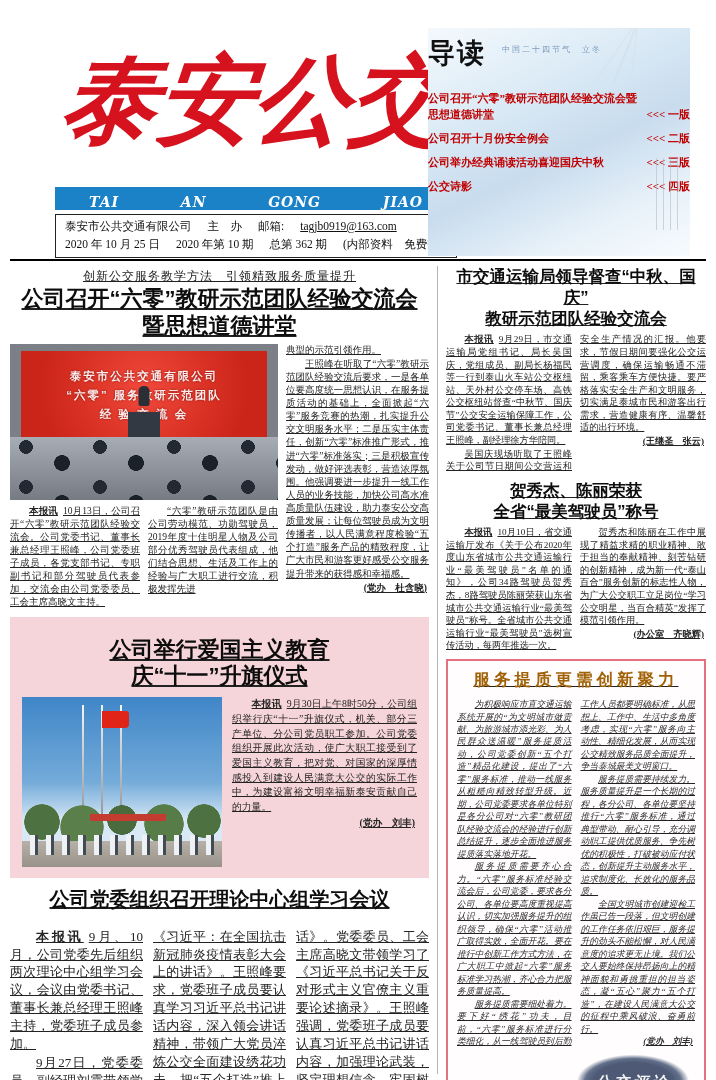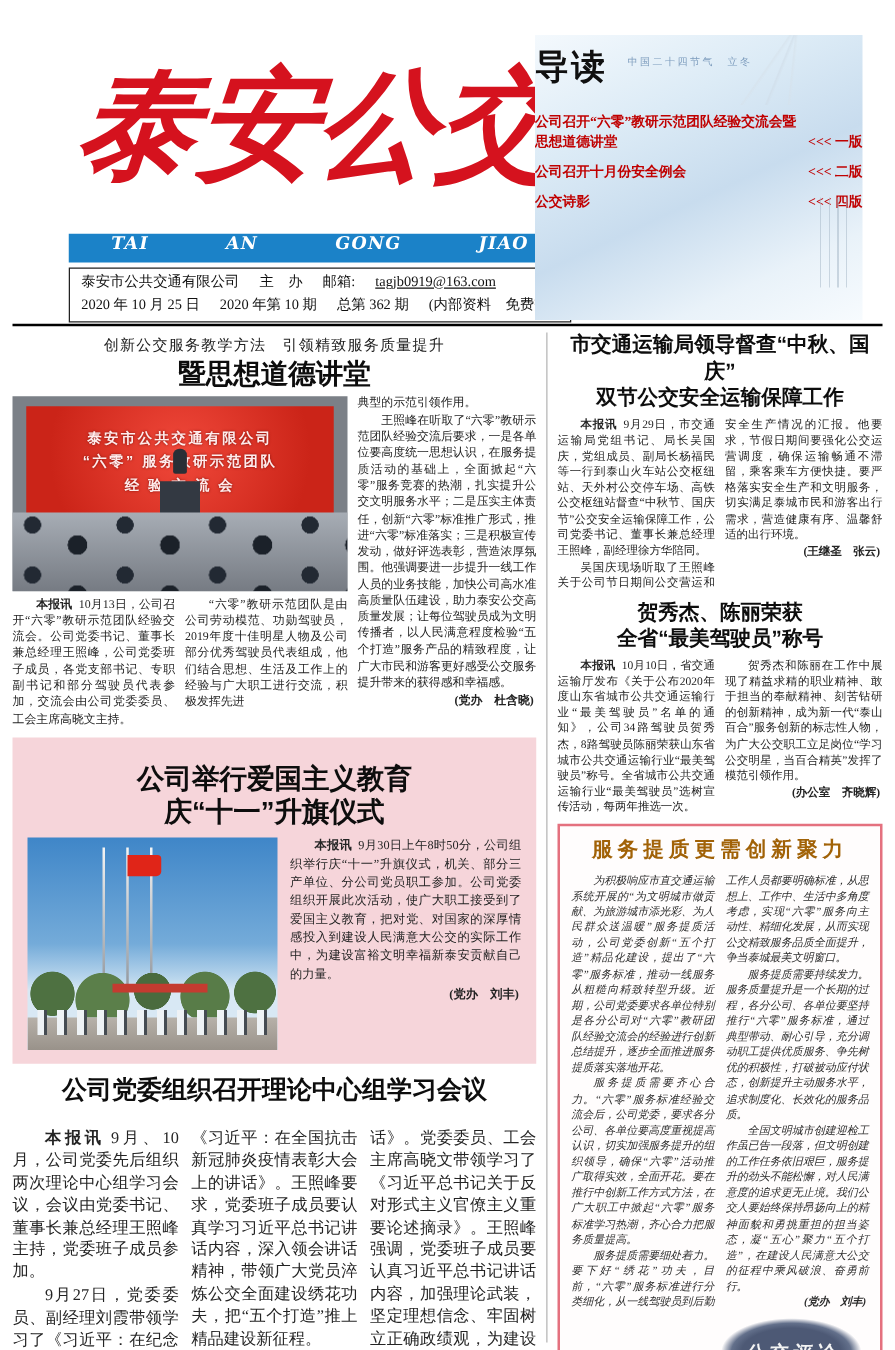--- a/index.html
+++ b/index.html
@@ -5,21 +5,21 @@
   html,body{margin:0;padding:0;background:#9a9a9a;}
   .page{position:relative;width:716px;height:1080px;margin:0 auto;background:#ffffff;
         overflow:hidden;font-family:"Liberation Serif",serif;color:#222;}
 
   
   .calligraphy{position:absolute;left:48px;top:16px;width:412px;height:168px;
        display:flex;align-items:center;justify-content:center;gap:4px;
        color:#d5121e;font-size:96px;font-weight:bold;font-style:italic;line-height:1;
        font-family:"DejaVu Serif",serif;transform:skewX(-5deg);white-space:nowrap;}
   .pinyin-bar{position:absolute;left:55px;top:187px;width:402px;height:23px;background:#1b82c8;
-       color:#fff;display:flex;align-items:flex-start;justify-content:space-between;
+       color:#fff;display:flex;align-items:flex-end;justify-content:space-between;
        padding:0 34px;box-sizing:border-box;font-style:italic;font-weight:bold;
        font-size:14px;font-family:"DejaVu Serif",serif;letter-spacing:1px;}
   .info-box{position:absolute;left:55px;top:214px;width:402px;box-sizing:border-box;
        border:1px solid #222;padding:3px 9px;font-size:11.5px;line-height:1.55;color:#111;}
   .info-row{display:flex;gap:16px;white-space:nowrap;}
   .info-row .sp{flex:0 0 auto;}
   .email{text-decoration:underline;color:#111;}
 
   
   .daodu{position:absolute;left:428px;top:28px;width:262px;height:228px;box-sizing:border-box;
@@ -37,21 +37,21 @@
   .daodu-item .pg{white-space:nowrap;flex:0 0 auto;}
   .daodu-seal{position:absolute;right:40px;bottom:4px;writing-mode:vertical-rl;
        font-size:40px;font-weight:bold;color:#76889b;letter-spacing:6px;opacity:.9;
        font-family:"DejaVu Serif",serif;}
   .daodu-note{position:absolute;right:12px;bottom:26px;width:22px;height:72px;opacity:.55;
        background:repeating-linear-gradient(90deg,#a9bac9 0 1px,transparent 1px 7px);}
 
   .top-rule{position:absolute;top:259px;left:10px;width:696px;border-top:2.5px solid #000;}
 
   
-  .main{position:absolute;top:266px;left:10px;width:696px;height:808px;display:flex;gap:8px;}
+  .main{position:absolute;top:266px;left:10px;width:696px;height:808px;display:flex;gap:8px;text-decoration:underline;}
   .left-col{width:419px;flex:0 0 auto;}
   .vrule{width:1px;background:#b5b5b5;flex:0 0 auto;}
   .right-col{flex:1;min-width:0;}
 
   .kicker{text-align:center;font-size:12px;letter-spacing:1px;color:#222;margin:2px 0 1px;}
   .headline{text-align:center;font-weight:bold;font-family:"Liberation Sans",sans-serif;
        color:#0d0d0d;line-height:1.22;}
   .h-main{font-size:22px;}
   .h-right{font-size:16.5px;line-height:1.28;}
 
@@ -167,37 +167,42 @@
     <div class="daodu-items">
       <div class="daodu-item">
         <span>公司召开“六零”教研示范团队经验交流会暨思想道德讲堂</span>
         <span class="pg">&lt;&lt;&lt; 一版</span>
       </div>
       <div class="daodu-item">
         <span>公司召开十月份安全例会</span>
         <span class="pg">&lt;&lt;&lt; 二版</span>
       </div>
       <div class="daodu-item">
+        <span>公司举办经典诵读活动喜迎国庆中秋</span>
+        <span class="pg">&lt;&lt;&lt; 三版</span>
+      </div>
+      <div class="daodu-item">
         <span>公交诗影</span>
         <span class="pg">&lt;&lt;&lt; 四版</span>
       </div>
     </div>
     <div class="daodu-seal">立冬</div>
     <div class="daodu-note"></div>
   </div>
 
   <div class="top-rule"></div>
 
   <div class="main">
 
     <div class="left-col">
 
       <div>
         <div class="kicker">创新公交服务教学方法　引领精致服务质量提升</div>
         <div class="headline h-main">
+          <div>公司召开“六零”教研示范团队经验交流会</div>
           <div>暨思想道德讲堂</div>
         </div>
         <div class="a1-body">
           <div class="a1-left">
             <div class="photo1">
               <div class="p1-screen">
                 <div>泰安市公共交通有限公司</div>
                 <div>“六零” 服务教研示范团队</div>
                 <div>经 验 交 流 会</div>
               </div>
@@ -252,21 +257,21 @@
       </div>
     </div>
 
     <div class="vrule"></div>
 
     <div class="right-col">
 
       <div class="r-article">
         <div class="headline h-right">
           <div>市交通运输局领导督查“中秋、国庆”</div>
-          <div>双节公交安全运输保障工作</div>
+          <div>教研示范团队经验交流会</div>
         </div>
         <div class="r-body body-text">
           <p><b class="lead">本报讯</b><span>9月29日，市交通运输局党组书记、局长吴国庆，党组成员、副局长杨福民等一行到泰山火车站公交枢纽站、天外村公交停车场、高铁公交枢纽站督查“中秋节、国庆节”公交安全运输保障工作，公司党委书记、董事长兼总经理王照峰，副经理徐方华陪同。</span></p>
           <p>吴国庆现场听取了王照峰关于公司节日期间公交营运和安全生产情况的汇报。他要求，节假日期间要强化公交运营调度，确保运输畅通不滞留，乘客乘车方便快捷。要严格落实安全生产和文明服务，切实满足泰城市民和游客出行需求，营造健康有序、温馨舒适的出行环境。</p>
           <p class="byline">(王继圣　张云)</p>
         </div>
       </div>
 
       <div class="r-article">
         <div class="headline h-right">

